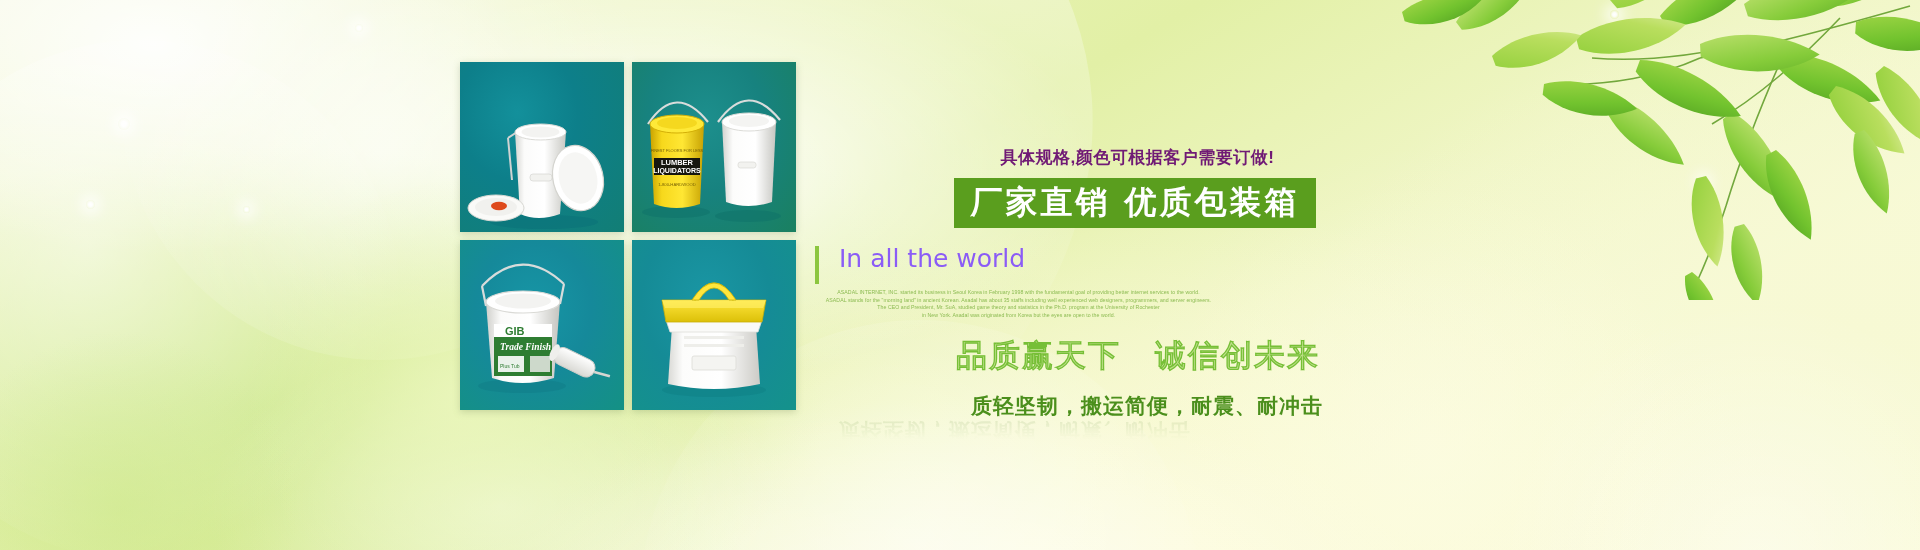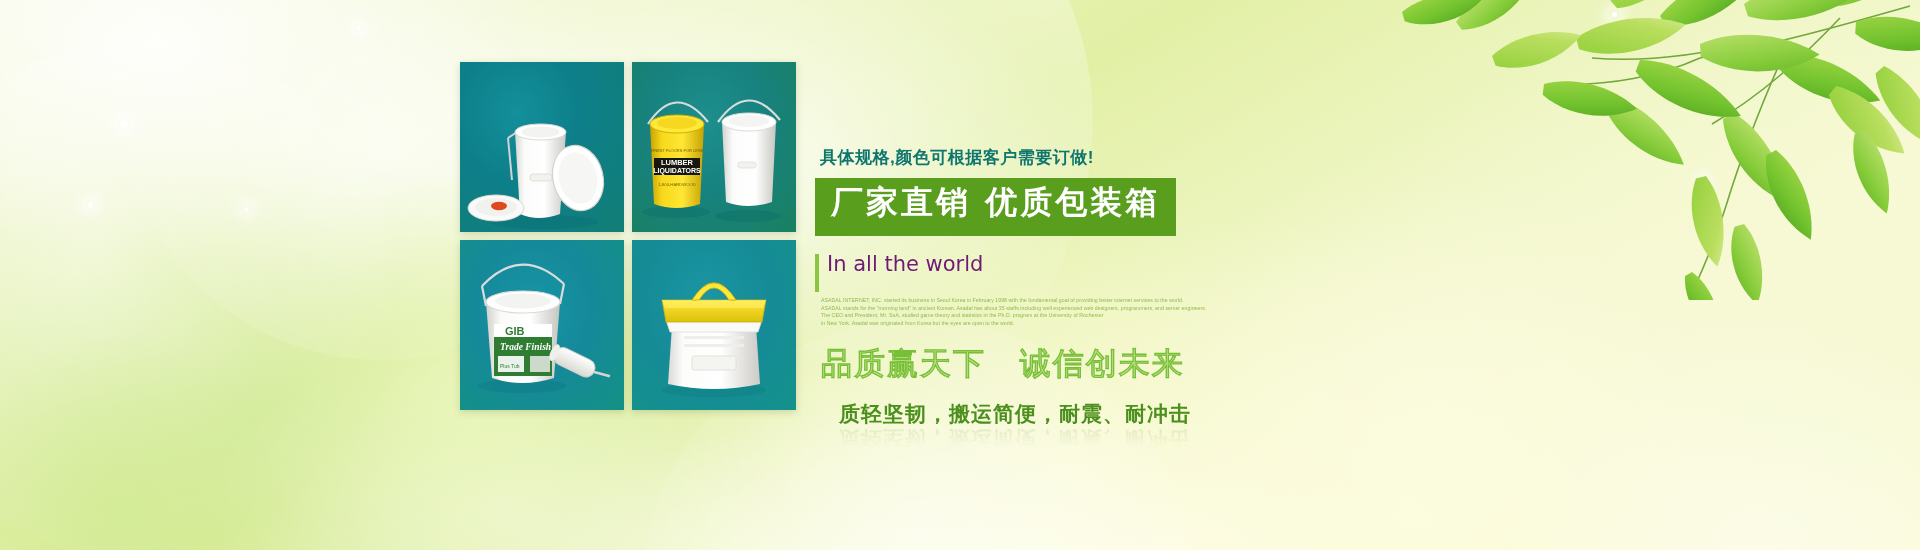--- a/index.html
+++ b/index.html
@@ -1,21 +1,21 @@
 <!DOCTYPE html>
 <html><head>
 <meta charset="utf-8">
 <style>
   html,body{margin:0;padding:0;}
   body{
     width:1920px;height:550px;overflow:hidden;
     font-family:"Liberation Sans","DejaVu Sans",sans-serif;
     background:#f2f7cf;
   }
-  .banner{position:relative;width:1920px;height:550px;overflow:hidden;}
+  .banner{position:relative;width:1920px;height:550px;overflow:hidden;text-align:center;}
 
   
   .bg-base{position:absolute;inset:0;
     background:
       radial-gradient(ellipse 900px 420px at 14% 74%, #cde88a 0%, rgba(205,232,138,0) 62%),
       radial-gradient(ellipse 760px 380px at 34% 30%, #ffffff 0%, rgba(255,255,255,0) 58%),
       radial-gradient(ellipse 1100px 560px at 62% 100%, #fcfbd9 0%, rgba(252,251,217,0) 60%),
       radial-gradient(ellipse 900px 520px at 97% 60%, #f7f9d4 0%, rgba(247,249,212,0) 62%),
       linear-gradient(150deg,#f4f8dd 0%,#e9f3b6 22%,#e2f0a6 42%,#f0f6c6 62%,#f8fad8 80%,#fbfbdd 100%);
   }
@@ -62,32 +62,32 @@
   .cell{position:relative;overflow:hidden;
         box-shadow:0 2px 7px rgba(120,140,90,.30);}
   .cell.tl{background:radial-gradient(ellipse at 35% 30%, #13909b 0%, #0d7f8a 40%, #127e75 100%);}
   .cell.tr{background:radial-gradient(ellipse at 45% 35%, #1d8f8d 0%, #17827f 45%, #1a8060 100%);}
   .cell.bl{background:radial-gradient(ellipse at 45% 40%, #1796a6 0%, #15899a 45%, #149184 100%);}
   .cell.br{background:radial-gradient(ellipse at 45% 35%, #1a96a4 0%, #158b96 50%, #14928b 100%);}
   .cell svg{position:absolute;inset:0;width:100%;height:100%;}
 
   
   .copy{position:absolute;left:815px;top:146px;width:640px;}
-  .line-spec{font-size:17px;color:#0f766e;letter-spacing:.5px;font-weight:700;
+  .line-spec{font-size:17px;color:#701a75;letter-spacing:.5px;font-weight:700;
              margin:0 0 9px 5px;white-space:nowrap;}
   .ribbon{display:inline-block;background:#5a9e1e;color:#ffffff;
           font-size:32px;font-weight:700;letter-spacing:3px;
-          padding:8px 16px 18px 16px;line-height:1;white-space:nowrap;
+          padding:8px 16px 10px 16px;line-height:1;white-space:nowrap;
           font-family:"DejaVu Sans","Liberation Sans",sans-serif;}
   .brandrow{display:flex;align-items:baseline;margin:16px 0 0 0;}
   .brand-bar{width:4px;height:38px;background:#8cc63f;margin-right:6px;
              align-self:center;position:relative;top:2px;}
   .brand{font-size:44px;font-weight:700;color:#6cbf2e;letter-spacing:-1px;line-height:1;
          font-family:"DejaVu Sans","Liberation Sans",sans-serif;}
-  .brand-sub{font-size:21px;color:#701a75;font-weight:400;letter-spacing:0px;margin-left:2px;
+  .brand-sub{font-size:25px;color:#8b5cf6;font-weight:400;letter-spacing:0px;margin-left:14px;
              font-family:"DejaVu Sans","Liberation Sans",sans-serif;}
   .fineprint{margin:7px 0 0 6px;max-width:395px;}
   .fineprint p{margin:0;font-size:5.2px;line-height:7.6px;color:#8cbb52;letter-spacing:.05px;
                white-space:nowrap;font-family:"Liberation Sans",sans-serif;}
   .slogan{margin:16px 0 15px 6px;font-size:31px;letter-spacing:2px;font-weight:400;
           color:#bfe08b;-webkit-text-stroke:1.3px #76bf36;white-space:nowrap;
           font-family:"DejaVu Sans","Liberation Sans",sans-serif;}
   .slogan span{margin-left:22px;}
   .feature-wrap{position:relative;margin:14px 0 0 24px;}
   .feature{font-size:21px;font-weight:700;color:#4b8f1c;letter-spacing:1px;white-space:nowrap;

